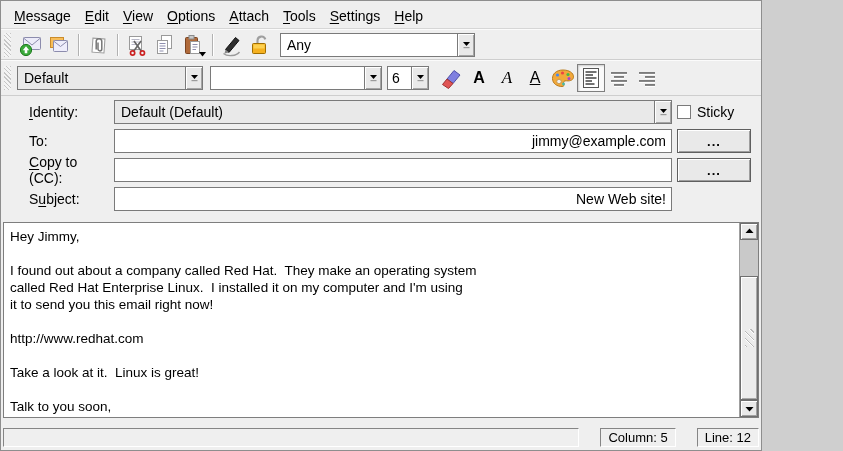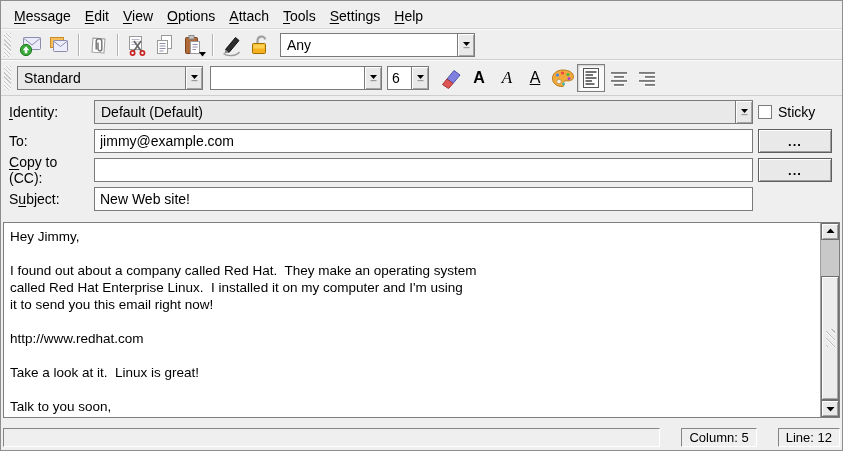--- a/index.html
+++ b/index.html
@@ -1,20 +1,20 @@
 <!DOCTYPE html>
 <html><head>
 <meta charset="utf-8">
 <style>
   * { box-sizing: border-box; margin: 0; padding: 0; }
   html,body { background:#cfcfcf; }
   body { font-family: "Liberation Sans", sans-serif; }
 
   .window {
-    width: 843px; height: 451px;
+    width: 762px; height: 451px;
     background: #efefef;
     border: 1px solid #8e8e8e;
     display: flex; flex-direction: column;
     position: relative; overflow: hidden;
     color: #000;
   }
 
   
   .menubar {
     height: 28px; flex: none;
@@ -65,29 +65,30 @@
     flex: 1; display: flex; align-items: center;
     padding: 0 6px; font-size: 14px; white-space: nowrap; overflow: hidden;
   }
   .combo-btn {
     width: 17px; flex: none; display: flex; align-items: center; justify-content: center;
     background: #e9e9e9; border-left: 1px solid #7a7a7a;
     box-shadow: inset 1px 1px 0 #fff, inset -1px -1px 0 #a5a5a5;
   }
 
   
-  .headers { flex: none; padding: 4px 0 3px 0; }
+  .headers { flex: none; padding: 4px 0 3px 0; margin-left: 20px; }
   .hrow { display: flex; align-items: center; height: 24px; margin: 0 4px 5px 4px; }
   .hlabel { width: 89px; flex: none; font-size: 14px; padding-left: 4px; }
   .hfield-zone { flex: 1; display: flex; }
   .hright { width: 80px; flex: none; margin-left: 5px; display: flex; align-items: center; text-align: center; }
   .text-input {
     flex: 1; height: 24px; border: 1px solid #7a7a7a; background: #fff;
     font-family: "Liberation Sans", sans-serif; font-size: 14px; padding: 0 5px;
     outline: none;
+    text-align: right;
   }
   .dots-button {
     width: 74px; height: 24px;
     background: #e9e9e9; border: 1px solid #5f5f5f;
     box-shadow: inset 1px 1px 0 #fff, inset -1px -1px 0 #9e9e9e;
     font-size: 13px; font-weight: bold; letter-spacing: 1px;
     display: flex; align-items: center; justify-content: center; cursor: default;
   }
   .checkbox {
     width: 14px; height: 14px; background: #fff; border: 1px solid #7a7a7a;
@@ -262,21 +263,21 @@
             </svg>
           </span>
       </div>
     </div>
   </div>
 
   <div class="toolbar toolbar-2">
     <div class="drag-handle"></div>
 
     <div class="combo grey" style="width:186px;">
-      <div class="combo-value">Standard</div>
+      <div class="combo-value">Default</div>
       <div class="combo-btn">
         <span>
             <svg width="9" height="8" viewBox="0 0 9 8">
               <path d="M1 1 h7 L4.5 5 Z" fill="#000"></path>
               <rect x="1.5" y="6" width="6" height="1.2" fill="#9a9a9a"></rect>
             </svg>
           </span>
       </div>
     </div>
 

